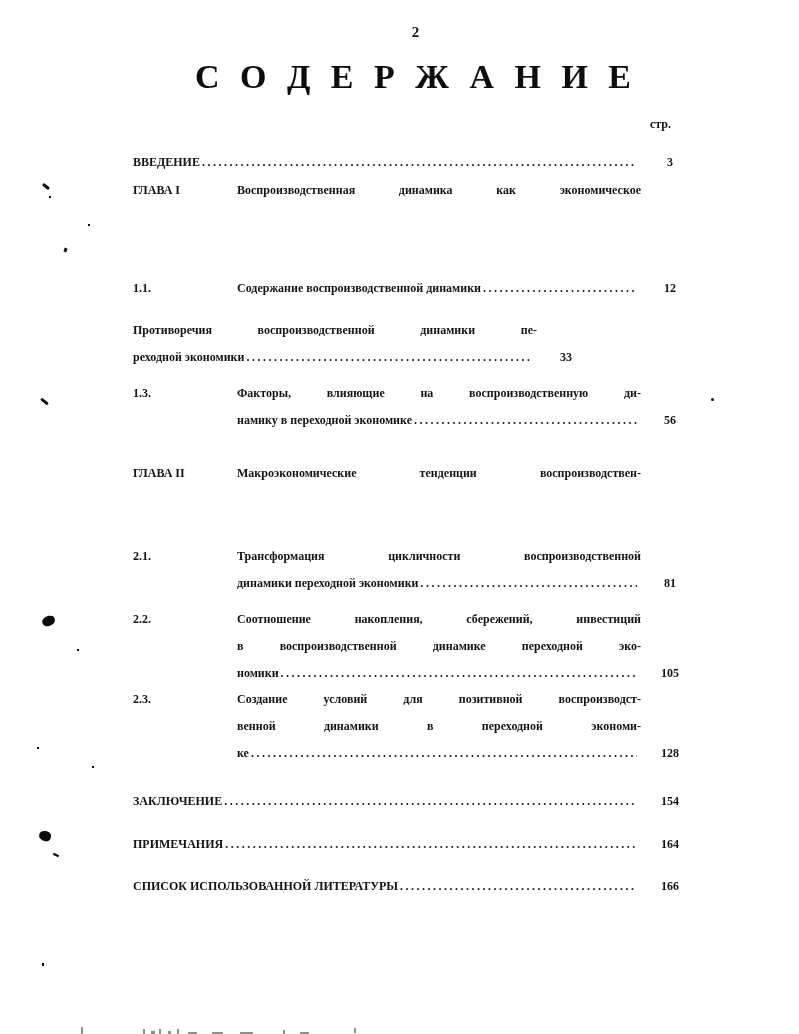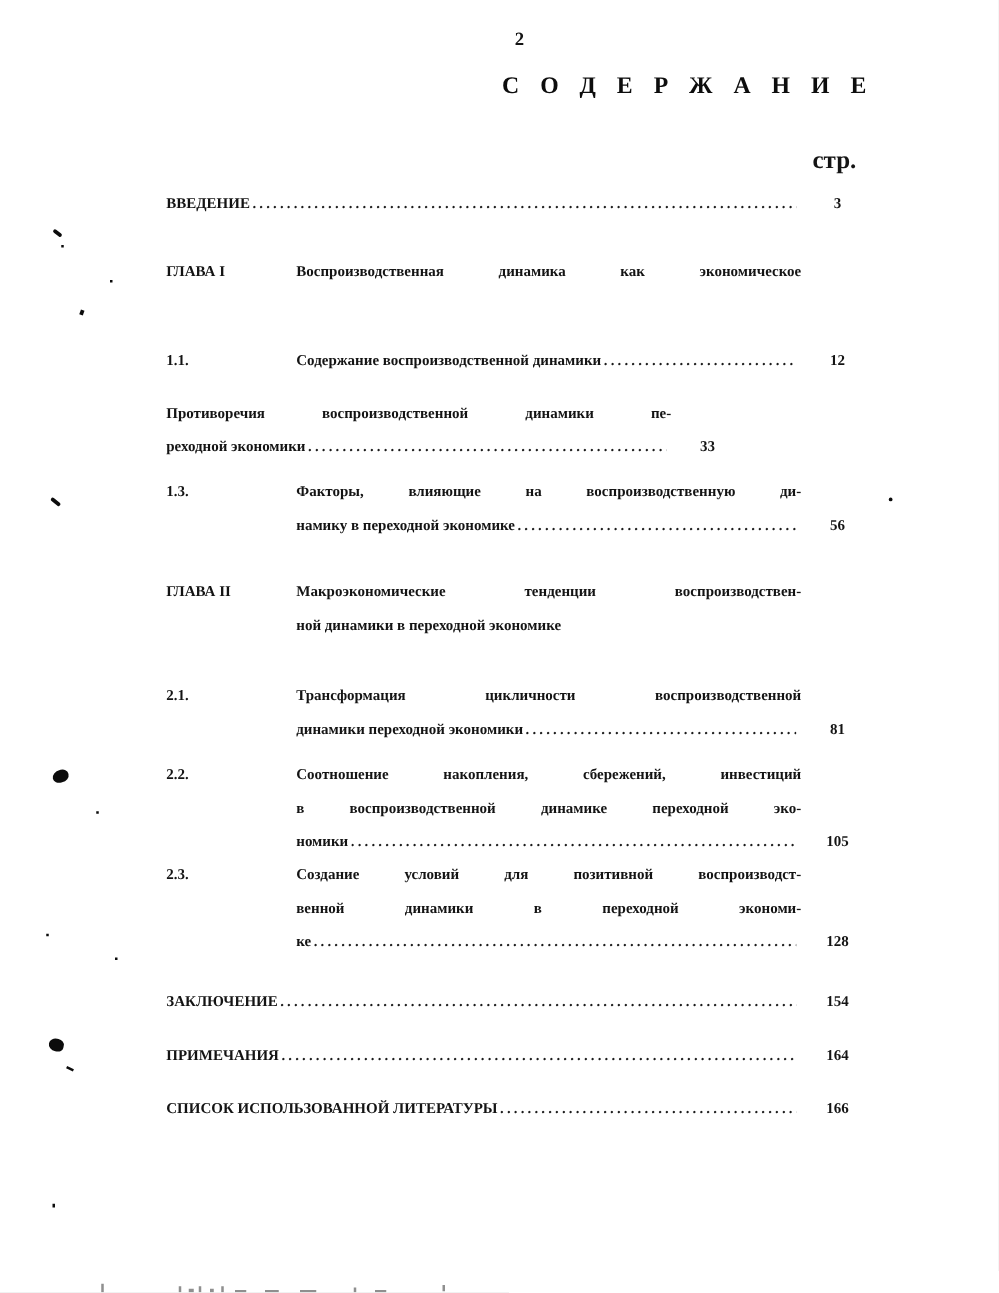--- a/index.html
+++ b/index.html
@@ -12,25 +12,25 @@
     font-weight:bold;
     color:#141414;
   }
   .content{position:absolute;left:133px;top:0;width:566px;height:100%;}
   .pagenum{
     position:absolute;top:24px;left:0;width:100%;
     text-align:center;font-size:15px;letter-spacing:1px;
   }
   .title{
     position:absolute;top:58px;left:0;width:100%;
-    text-align:right;font-size:19px;letter-spacing:6px;color:#0d0d0d;
+    text-align:center;font-size:34px;letter-spacing:6px;color:#0d0d0d;
   }
   .str-label{
     position:absolute;top:117px;left:517px;
-    font-size:20px;font-weight:bold;
+    font-size:12px;font-weight:bold;
   }
   .row{
     position:absolute;left:0;width:566px;
     display:flex;align-items:stretch;
     font-size:12px;line-height:27px;
   }
   .num{width:104px;flex-shrink:0;}
   .body{width:404px;flex-shrink:0;}
   .body.wide{width:508px;display:flex;}
   .line{text-align:justify;text-align-last:justify;}
@@ -59,21 +59,21 @@
     <div class="title">С О Д Е Р Ж А Н И Е</div>
     <div class="str-label">стр.</div>
     <div id="rows">
         <div class="row" style="top: 149px;">
           <div class="body wide">
             <span class="t">ВВЕДЕНИЕ</span>
             <span class="leader">........................................................................................................................</span>
           </div>
           <div class="page">3</div>
         </div>
-        <div class="row" style="top: 204px;">
+        <div class="row" style="top: 177px;">
           <span class="num">ГЛАВА I</span>
           <div class="body">
             <div class="line">Воспроизводственная динамика как экономическое</div>
           </div>
           <div class="page"></div>
         </div>
         <div class="row" style="top: 275px;">
           <span class="num">1.1.</span>
           <div class="body">
             <div class="line last">
@@ -101,21 +101,20 @@
               <span class="t">намику в переходной экономике</span>
               <span class="leader">........................................................................................................................</span>
             </div>
           </div>
           <div class="page">56</div>
         </div>
         <div class="row" style="top: 460px;">
           <span class="num">ГЛАВА II</span>
           <div class="body">
             <div class="line">Макроэкономические тенденции воспроизводствен-</div>
-            <div class="line plain">ной динамики в переходной экономике</div>
           </div>
           <div class="page"></div>
         </div>
         <div class="row" style="top: 543px;">
           <span class="num">2.1.</span>
           <div class="body">
             <div class="line">Трансформация цикличности  воспроизводственной</div>
             <div class="line last">
               <span class="t">динамики  переходной экономики</span>
               <span class="leader">........................................................................................................................</span>

